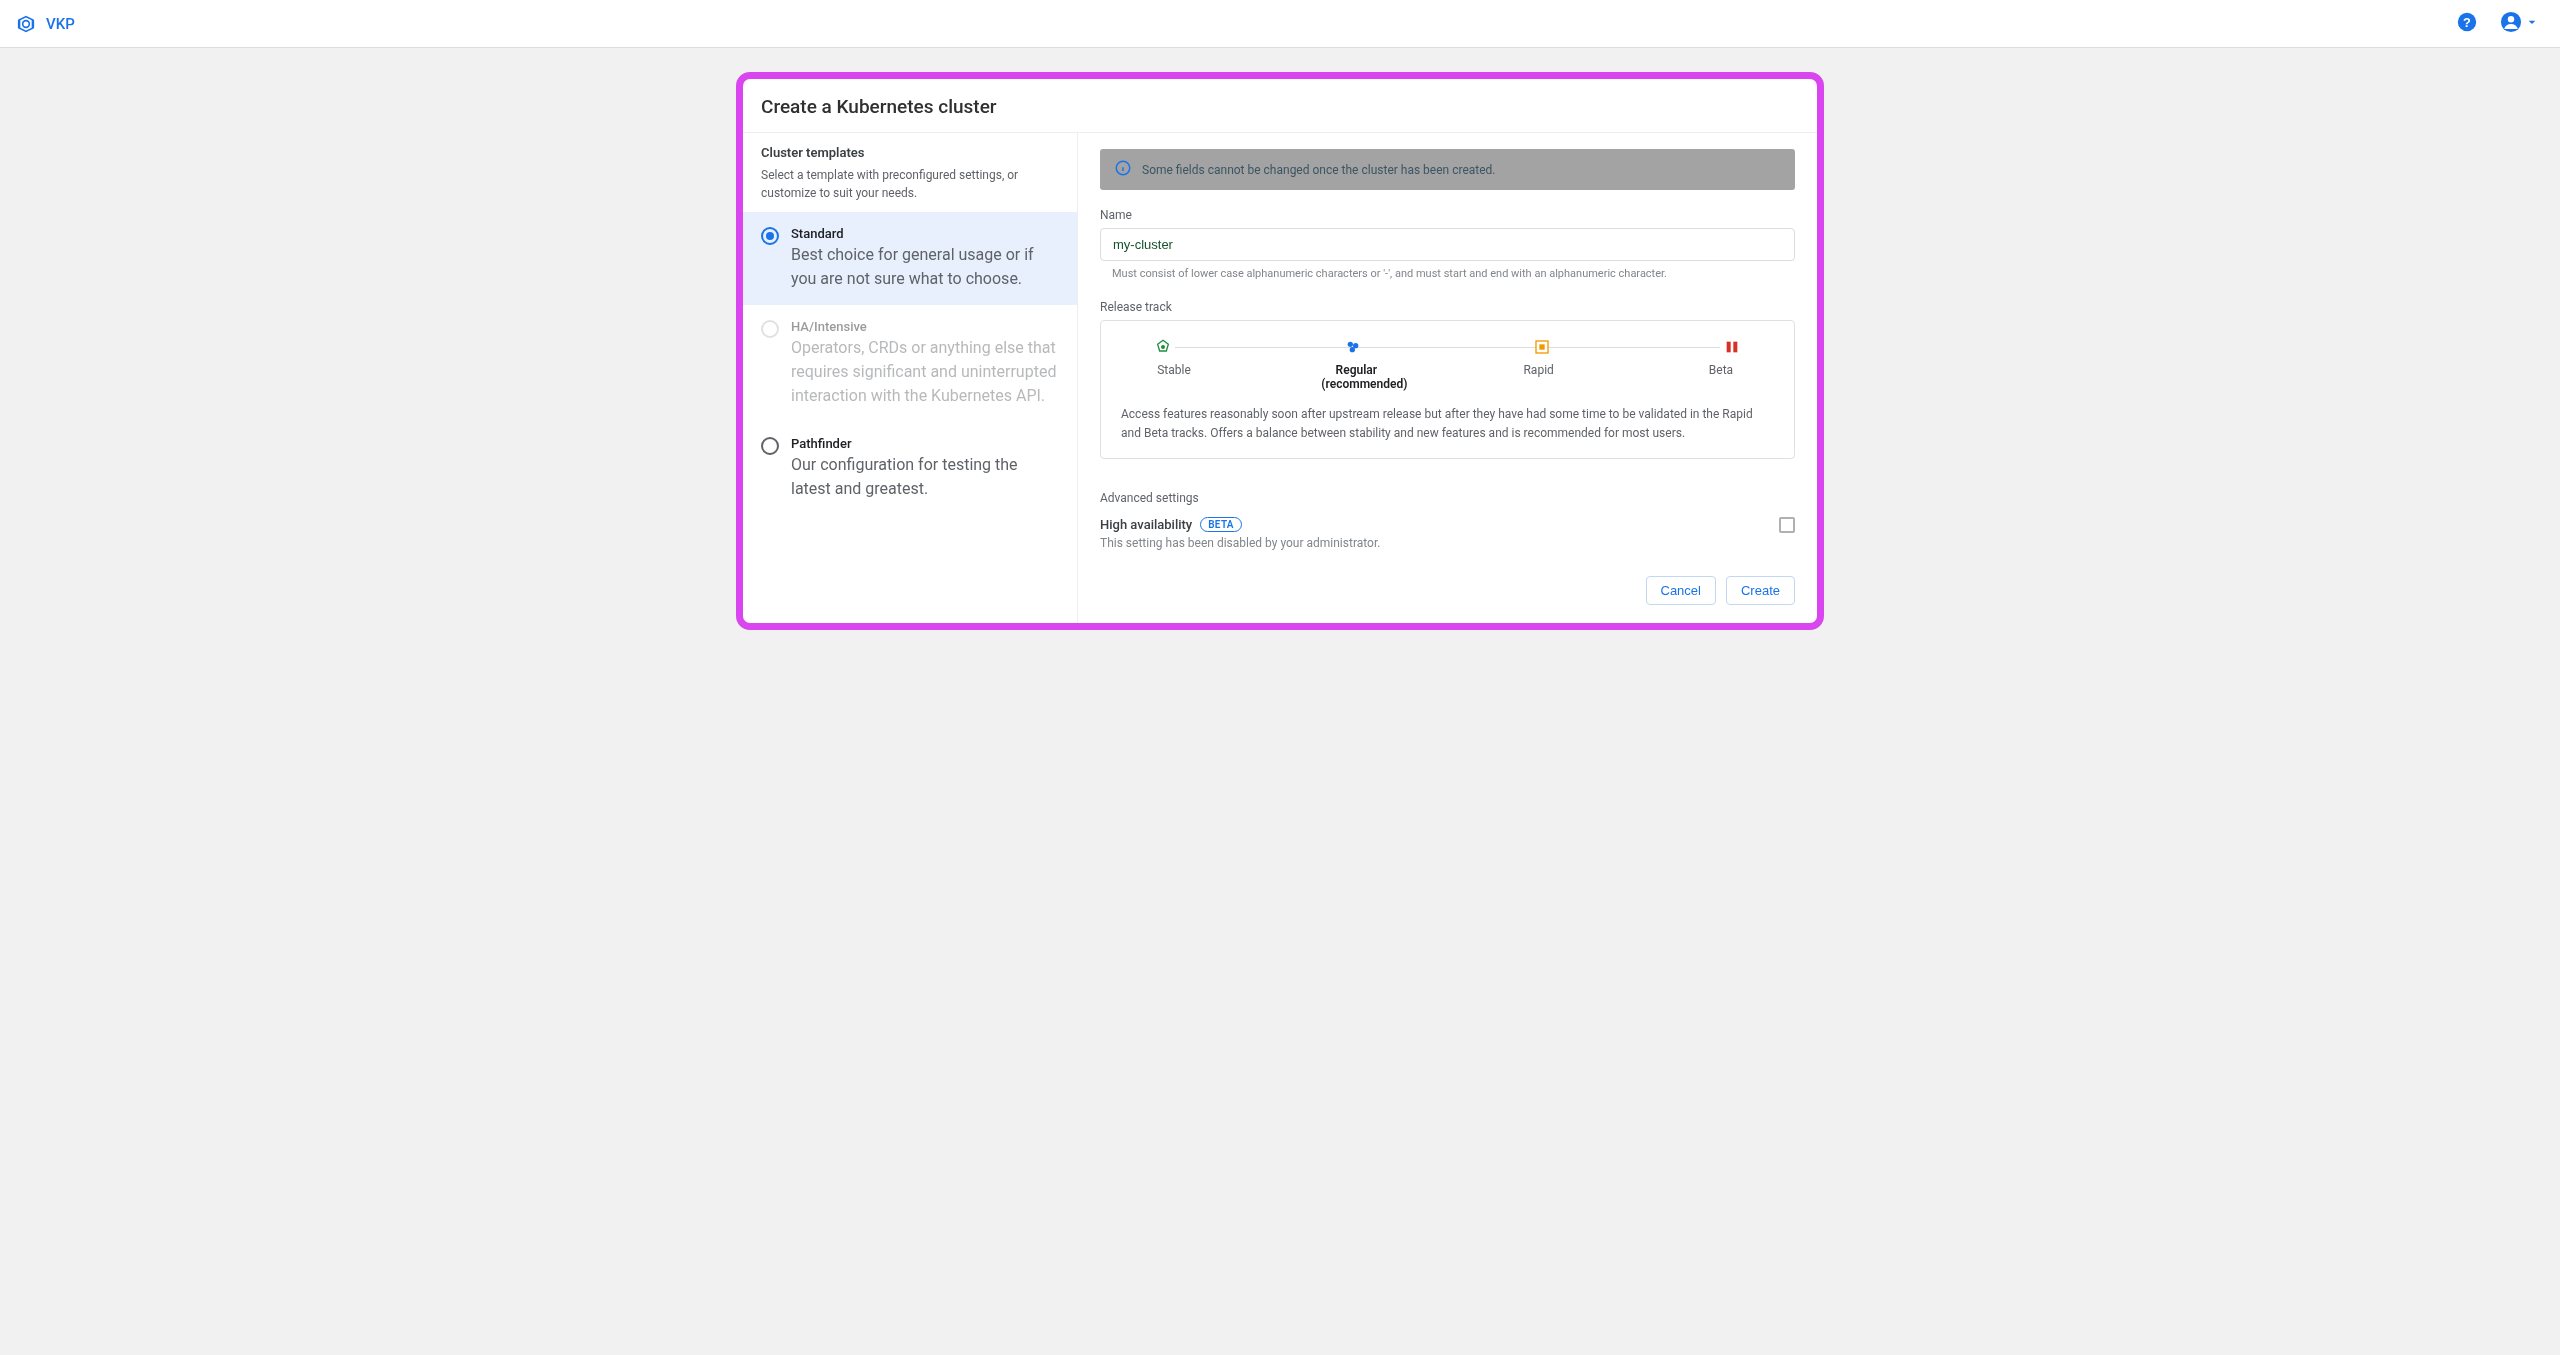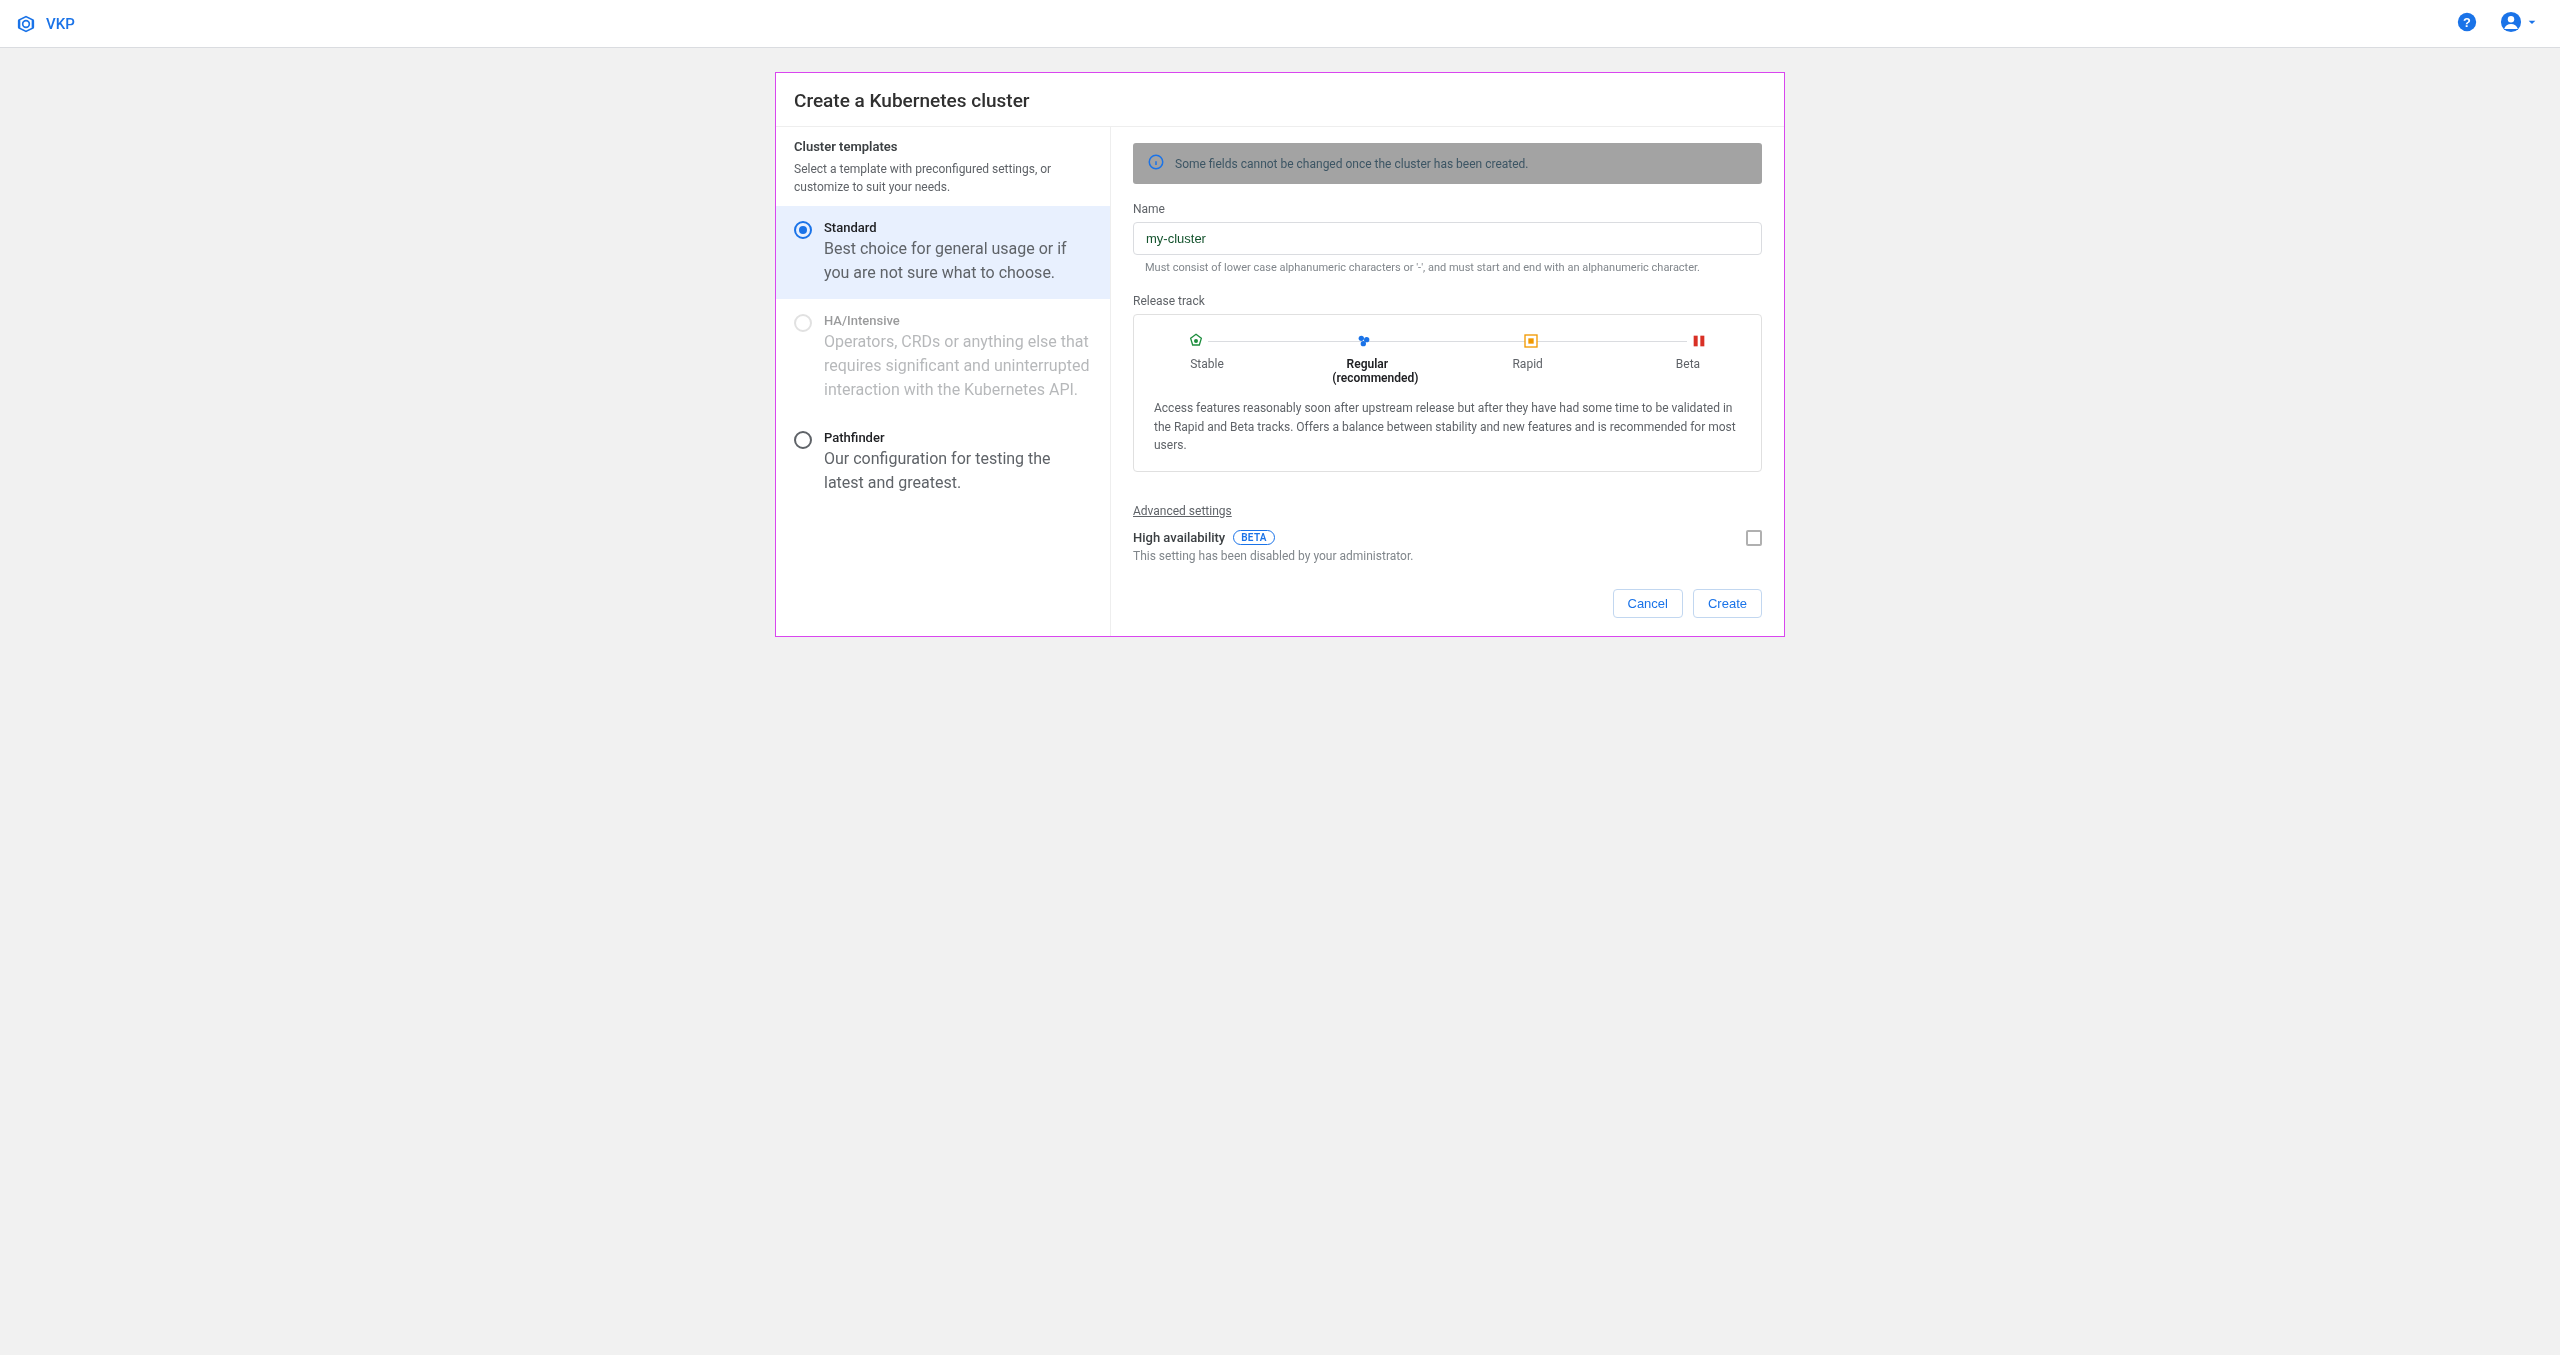--- a/index.html
+++ b/index.html
@@ -21,24 +21,24 @@
 .topbar-left { display: flex; align-items: center; gap: 10px; }
 .logo-icon { width: 20px; height: 20px; color: #1a73e8; }
 .brand { color: #1a73e8; font-weight: 500; font-size: 15px; }
 .topbar-right { display: flex; align-items: center; gap: 14px; color: #1a73e8; }
 .icon-btn { background: none; border: none; cursor: pointer; color: #1a73e8; display: inline-flex; align-items: center; padding: 4px; }
 .icon-btn svg { width: 22px; height: 22px; }
 .account-btn svg.chev { width: 16px; height: 16px; margin-left: 2px; }
 
 .page { display: flex; justify-content: center; padding: 24px 0; }
 .card {
-  width: 1010px;
-  background: #fff;
-  border: 1px solid #d946ef;
-  border-radius: 0;
+  width: 1088px;
+  background: #fff;
+  border: 7px solid #d946ef;
+  border-radius: 14px;
 }
 .card-title {
   font-size: 19px;
   font-weight: 500;
   padding: 16px 18px 14px;
   color: #303030;
 }
 .card-body {
   display: flex;
   border-top: 1px solid #eee;
@@ -134,21 +134,21 @@
   justify-content: space-between;
   font-size: 12px;
   color: #5f6368;
   padding: 0 18px;
   margin-bottom: 14px;
 }
 .track-labels span { width: 70px; text-align: center; }
 .track-labels .active { font-weight: 600; color: #202124; }
 .track-desc { font-size: 12px; color: #5f6368; line-height: 1.55; }
 
-.section-label { font-size: 12px; color: #5f6368; margin: 32px 0 12px; text-decoration: underline; }
+.section-label { font-size: 12px; color: #5f6368; margin: 32px 0 12px; }
 
 .ha-row { display: flex; justify-content: space-between; align-items: flex-start; }
 .ha-left { display: flex; flex-direction: column; gap: 4px; }
 .ha-title-row { display: flex; align-items: center; gap: 8px; }
 .ha-title { font-size: 13px; color: #3c4043; font-weight: 500; }
 .beta-chip {
   border: 1px solid #1a73e8;
   color: #1a73e8;
   font-size: 10px;
   font-weight: 600;

